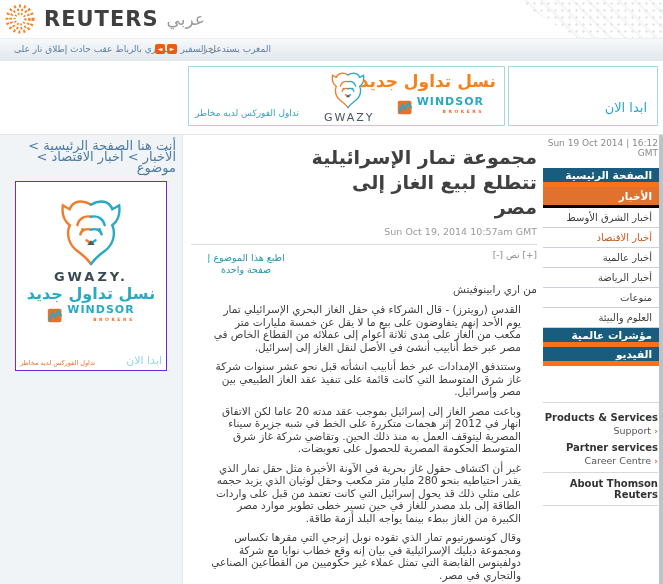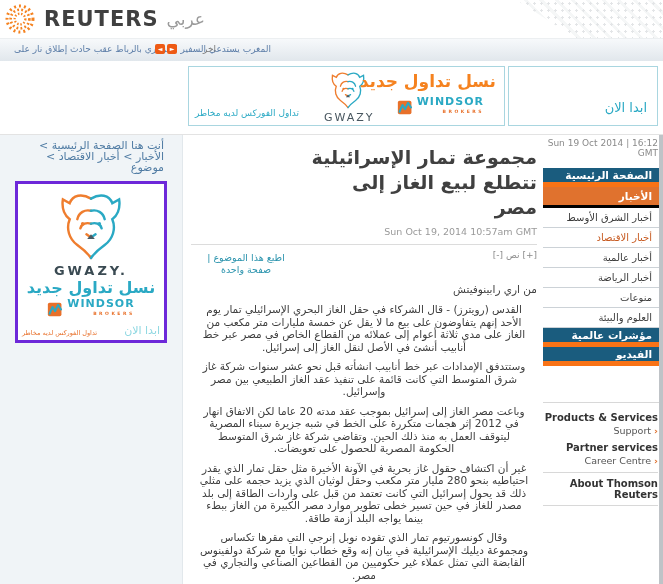--- a/index.html
+++ b/index.html
@@ -44,43 +44,43 @@
   .ad-tiger{position:absolute;left:138px;top:2px;width:42px;height:42px;}
   .ad-gwazy{position:absolute;left:135px;top:44px;font-size:11px;font-weight:normal;letter-spacing:2px;color:#47555e;}
   .ad-tagline{position:absolute;right:8px;top:4px;font-size:17px;font-weight:bold;color:#f5821f;direction:rtl;}
   .wlogo{position:absolute;right:20px;top:30px;display:flex;align-items:center;gap:3px;}
   .wicon{width:17px;height:17px;}
   .wname{font-size:11px;font-weight:bold;color:#2aa9c4;letter-spacing:1px;line-height:10px;}
   .wsub{display:block;font-size:4.5px;color:#e8702a;letter-spacing:2.5px;font-style:normal;text-align:right;}
   .cta-text{position:absolute;right:10px;bottom:10px;font-size:13px;color:#2aa9c4;direction:rtl;cursor:pointer;}
   
   .leftcol{position:absolute;left:0;top:135px;width:183px;height:449px;background:#f0f4f7;border-right:1px solid #e2e8ec;box-sizing:border-box;}
-  .breadcrumb{padding:5px 18px 3px;font-size:11px;color:#4f7ba3;direction:rtl;text-align:right;line-height:11px;}
+  .breadcrumb{padding:5px 6px 3px;font-size:13px;color:#4f7ba3;direction:rtl;text-align:right;line-height:11px;}
   .sidead{
-    margin:5px auto 0;width:152px;height:162px;background:#fff;border:3px solid #6d28d9;
-    box-sizing:border-box;text-align:center;position:relative;padding-top:4px;
+    margin:5px auto 0;width:152px;height:190px;background:#fff;border:1px solid #6d28d9;
+    box-sizing:border-box;text-align:center;position:relative;padding-top:12px;
   }
   .sidead .big-tiger{width:76px;height:76px;display:block;margin:0 auto;}
   .sa-gwazy{font-size:13px;font-weight:bold;letter-spacing:3px;color:#3a4a52;line-height:14px;}
   .sa-tagline{font-size:16px;font-weight:bold;color:#2aa9c4;direction:rtl;line-height:20px;}
   .sa-windsor{display:flex;justify-content:center;align-items:center;gap:3px;margin-top:1px;}
   .sa-bottom{position:absolute;left:4px;right:4px;bottom:3px;display:flex;justify-content:space-between;align-items:flex-end;}
   .sa-risk{font-size:6.5px;color:#e8702a;direction:rtl;}
   .sa-cta{font-size:11px;color:#8fd8e2;direction:rtl;cursor:pointer;}
   
   .article{position:absolute;left:183px;top:135px;width:360px;box-sizing:border-box;
     padding:8px 6px 0 8px;direction:rtl;background:#fff;}
   .article h1{margin:2px 0 6px;font-size:19px;line-height:25px;color:#404040;width:228px;font-weight:bold;}
   .adate{font-size:9.5px;color:#9a9a9a;direction:ltr;text-align:right;}
   .article hr{border:none;border-top:1px solid #dcdcdc;margin:7px 0 2px;}
   .controls{position:relative;height:34px;}
   .textsize{position:absolute;right:0;top:3px;font-size:9px;color:#8a8a8a;direction:ltr;}
   .printlink{position:absolute;left:4px;top:5px;width:102px;font-size:9.5px;color:#2a93ad;text-align:center;line-height:12px;cursor:pointer;}
   .byline{font-size:10.5px;color:#3d3d3d;margin:2px 0 8px;}
-  .article p{margin:0 8px 7px;font-size:10.5px;line-height:12.5px;text-align:center;color:#3d3d3d;}
+  .article p{margin:0 16px 7px;font-size:10.5px;line-height:12.5px;text-align:right;color:#3d3d3d;}
   
   .rightcol{position:absolute;left:543px;top:135px;width:117px;background:#fff;}
   .rdate{font-size:9px;color:#8a8a8a;text-align:right;padding:3px 2px 10px 0;direction:ltr;}
   .nav-h,.nav-active,.nav-i{direction:rtl;text-align:right;box-sizing:border-box;cursor:pointer;}
   .nav-h{background:#1a5c7e;color:#fff;font-size:10.5px;font-weight:bold;padding:1px 8px;border-bottom:5px solid #f97316;}
   .nav-active{background:#e0722e;color:#fff;font-size:10.5px;font-weight:bold;padding:3px 8px;border-bottom:3px solid #000000;}
   .nav-i{background:#fff;color:#3d3d3d;font-size:10px;padding:4px 8px;border-bottom:1px solid #ccd2d7;}
   .nav-i.current{color:#c75b22;}
   .elinks{margin-top:36px;border-top:1px solid #d8d8d8;padding:7px 2px 0 0;text-align:right;direction:ltr;}
   .eheading{font-size:10px;font-weight:bold;color:#333;margin:2px 0;}

